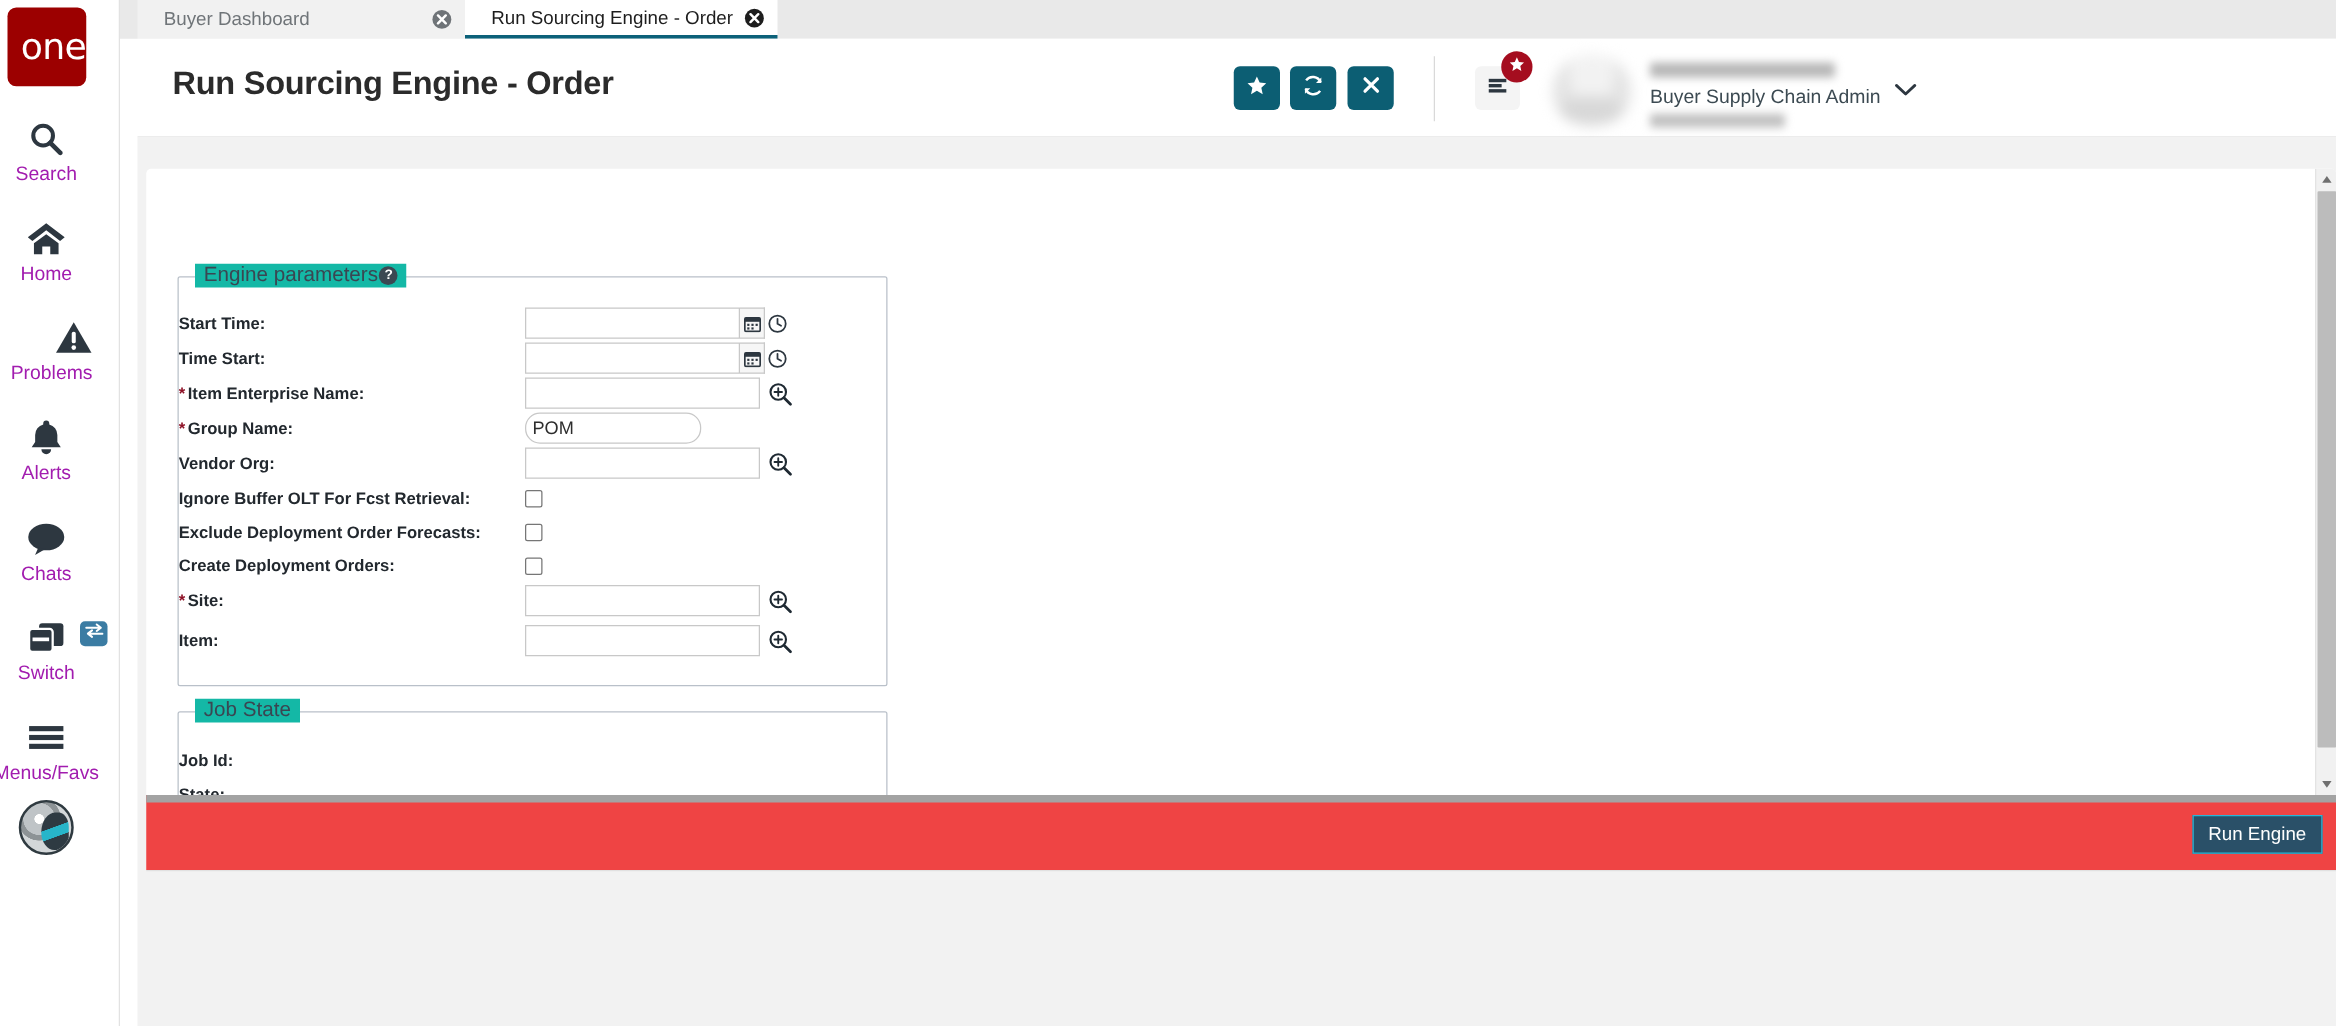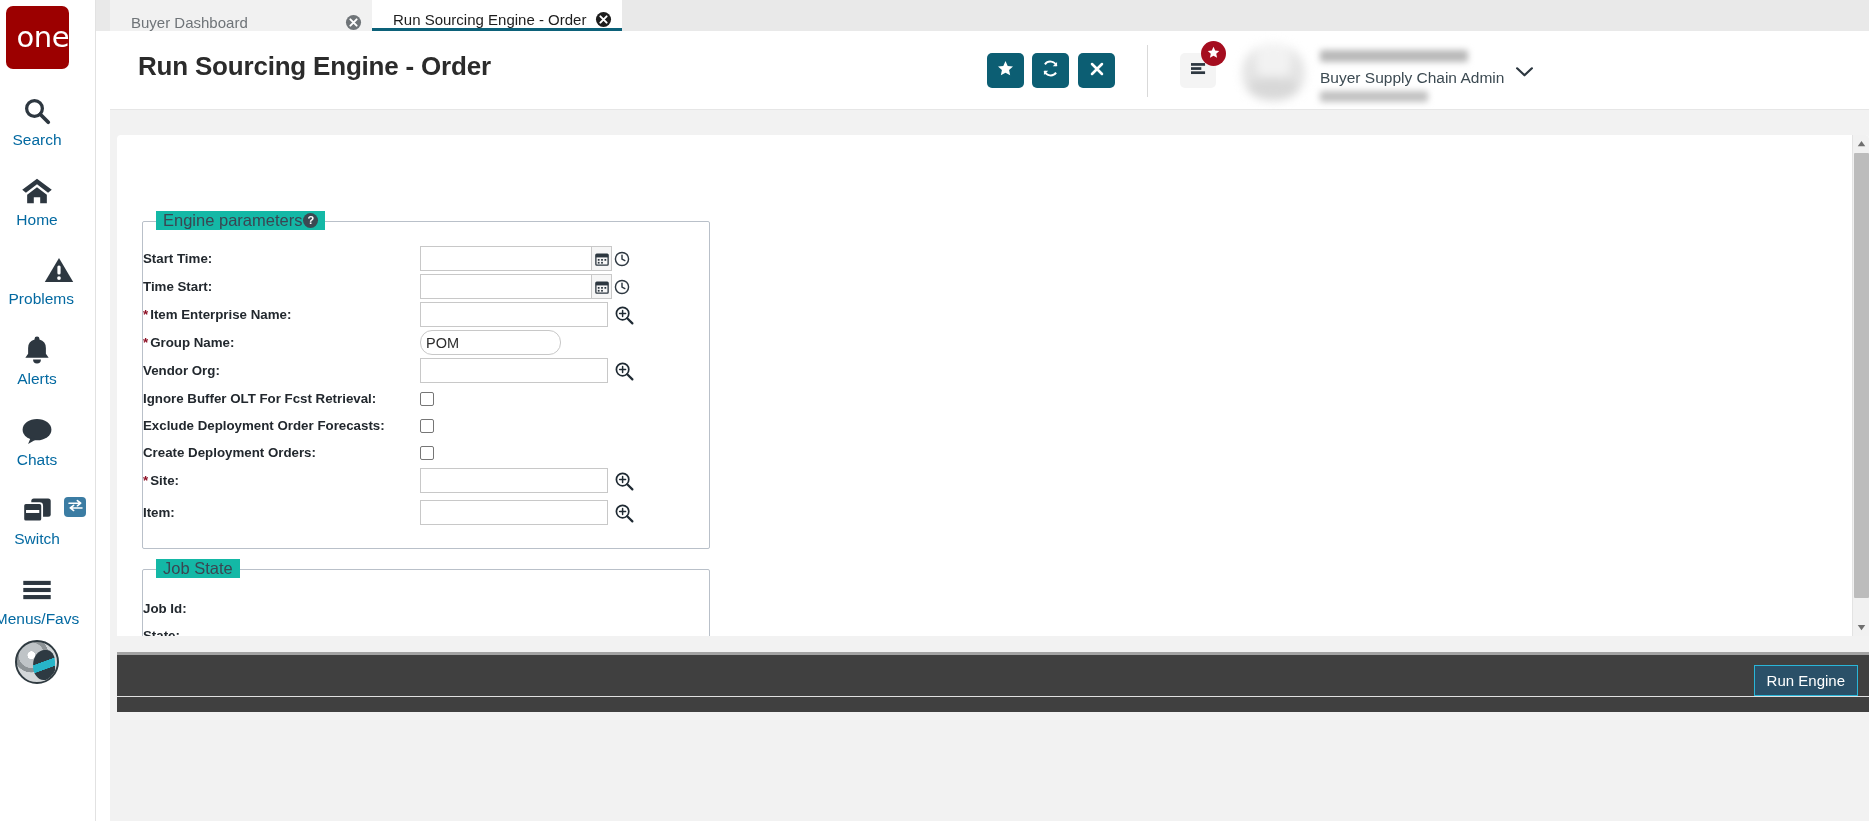--- a/index.html
+++ b/index.html
@@ -39,21 +39,21 @@
   .rail-item {
     position: absolute; left: 0; width: 74px;
     display: flex; flex-direction: column; align-items: center;
     cursor: pointer;
   }
   .rail-icon { height: 36px; display:flex; align-items:center; justify-content:center; }
   .rail-icon svg { display: block; }
   .rail-label {
     margin-top: 2px;
     font-size: 15.5px;
-    color: #0369a1;
+    color: #a21caf;
     font-family: "Liberation Sans", sans-serif;
     white-space: nowrap;
   }
   #switch-badge {
     position: absolute; left: 64px; top: 497px;
     width: 22px; height: 20px;
     background: #3b7ca3;
     border-radius: 4px;
     display: flex; align-items: center; justify-content: center;
   }
@@ -73,21 +73,21 @@
   }
 
   
   #tabstrip {
     position: absolute; left: 96px; top: 0;
     width: 1773px; height: 31px;
     background: #e9e9e9;
   }
   .tab {
     position: absolute; top: 0; height: 31px;
-    display: flex; align-items: flex-end;
+    display: flex; align-items: center;
     padding: 0 10px 0 21px;
     cursor: pointer;
   }
   .tab .tab-title {
     font-size: 15px;
     white-space: nowrap;
     font-family: "Liberation Sans", sans-serif;
   }
   .tab .tab-close {
     margin-left: auto;
@@ -280,24 +280,24 @@
   #sb-down { bottom: 0; }
   #sb-thumb {
     position: absolute; left: 1px; top: 18px;
     width: 15px; height: 445px;
     background: #bcbcbc; border-radius: 1px;
     cursor: pointer;
   }
 
   
   #footer-bar {
-    position: absolute; left: 7px; top: 542px;
+    position: absolute; left: 7px; top: 526px;
     width: 1752px; height: 60px;
-    background: #404040;
-    border-top: 3px solid #a3a3a3;
+    background: #ef4444;
+    border-top: 6px solid #a3a3a3;
   }
   #run-engine-btn {
     position: absolute; right: 11px; top: 10px;
     height: 31px; padding: 0 12px;
     background: #2a5068;
     border: 1px solid #29b6d8;
     color: #ffffff;
     font-size: 15px;
     display: flex; align-items: center; justify-content: center;
     cursor: pointer;

